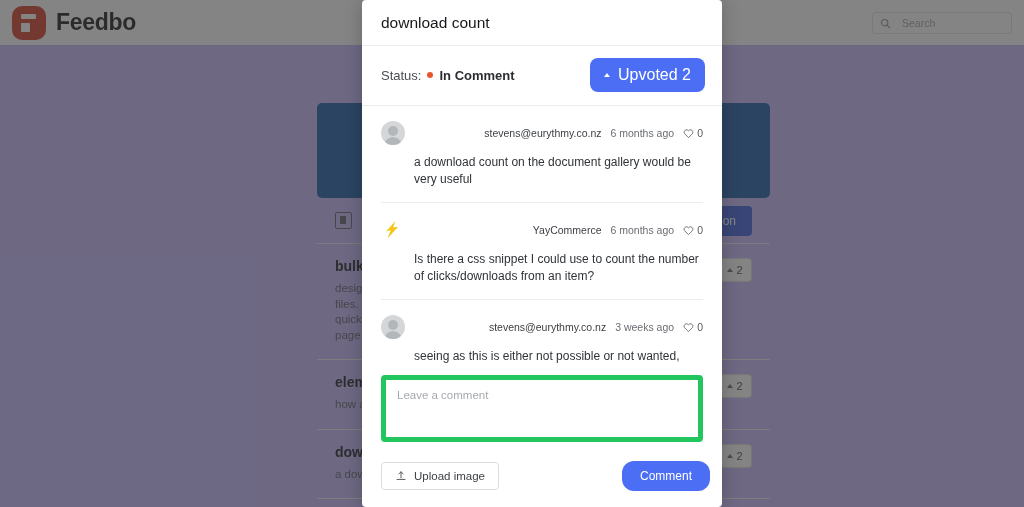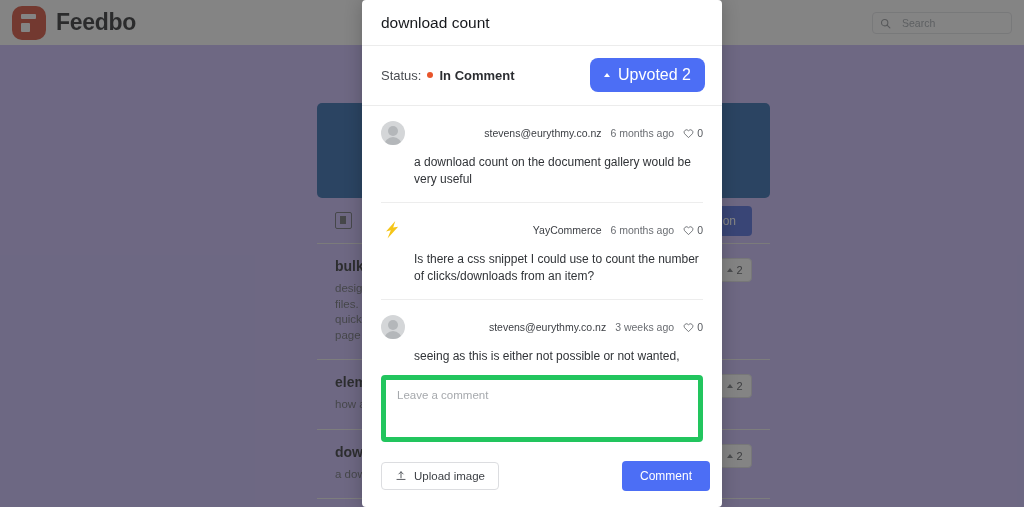--- a/index.html
+++ b/index.html
@@ -204,21 +204,21 @@
   .composer-actions {
     display: flex; align-items: center; justify-content: space-between;
     padding: 15px 12px 16px 19px;
   }
   .upload-btn {
     border: 1px solid #dcdde0; background: #fff; border-radius: 4px;
     font-size: 11.5px; color: #3c3f44; font-family: inherit;
     padding: 7px 13px; display: flex; align-items: center; gap: 7px;
   }
   .comment-btn {
-    background: #4c6ef5; color: #fff; border: none; border-radius: 4px;
+    background: #4c6ef5; color: #fff; border: none; border-radius: 12px;
     font-size: 12px; padding: 8px 18px; font-family: inherit;
   }
 </style>
 </head>
 <body>
 
 <div id="page-root">
 
   <div class="topbar">
     <div class="brand">

